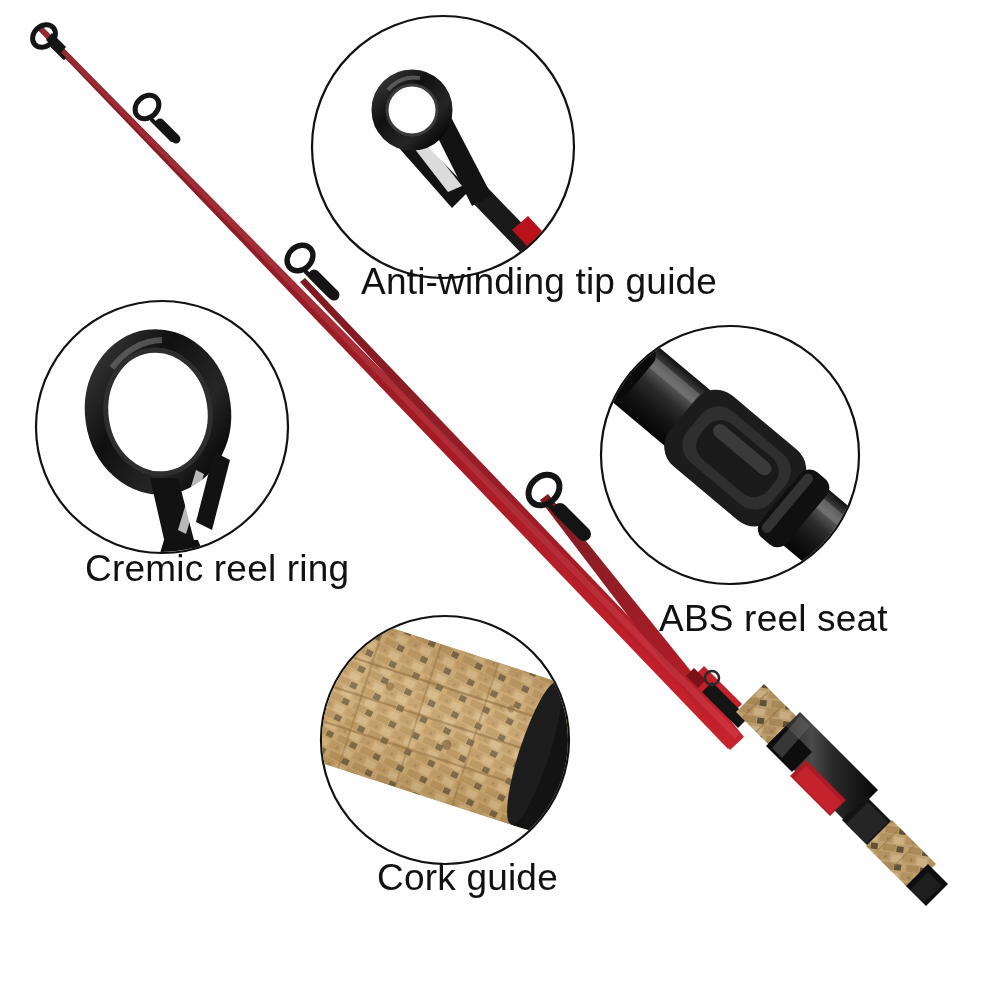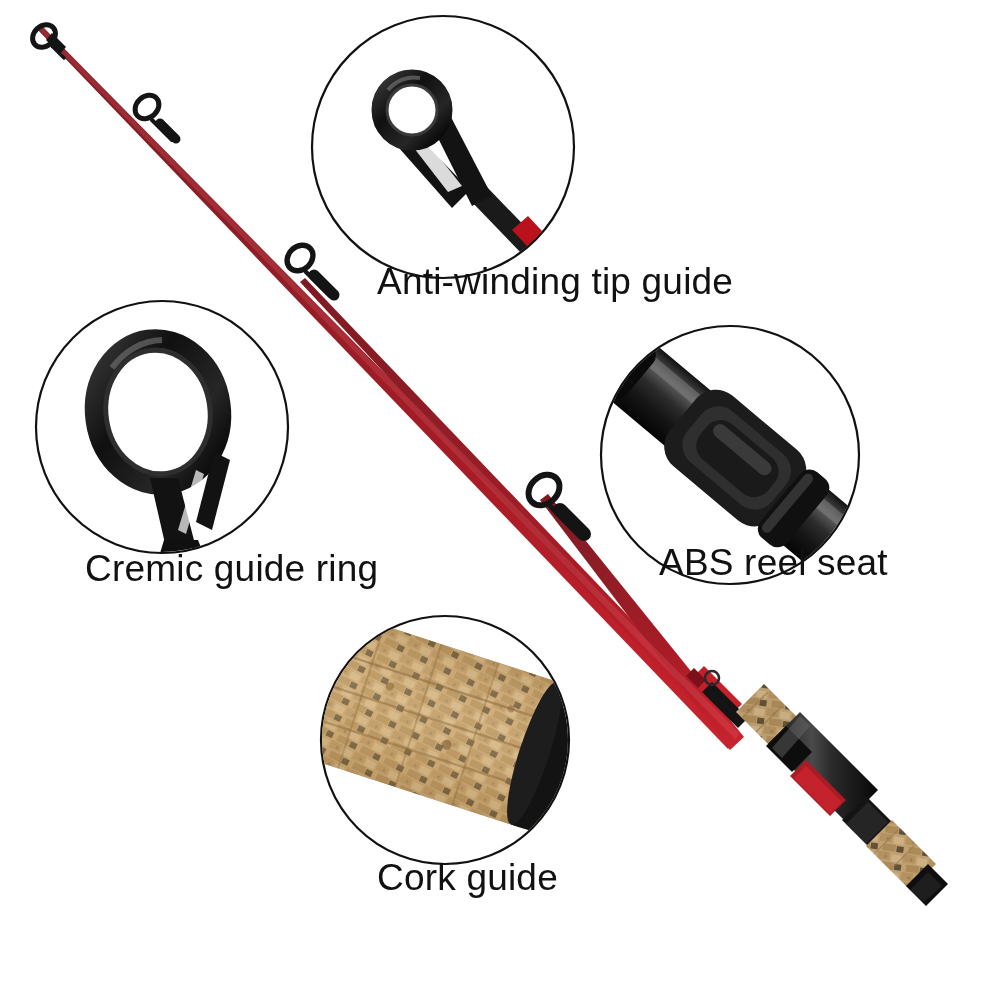--- a/index.html
+++ b/index.html
@@ -26,23 +26,23 @@
   .callout-label {
     position: absolute;
     color: #111111;
     font-family: "Liberation Sans", sans-serif;
     font-size: 37px;
     font-weight: 400;
     letter-spacing: 0.2px;
     white-space: nowrap;
     line-height: 1;
   }
-  #label-tip      { left: 377px; top: 263px; }
+  #label-tip      { left: 361px; top: 263px; }
   #label-ring     { left: 85px;  top: 550px; }
-  #label-reel     { left: 659px; top: 544px; }
+  #label-reel     { left: 659px; top: 600px; }
   #label-cork     { left: 377px; top: 859px; }
 </style>
 </head>
 <body>
 
 <div id="stage">
 
   <svg id="art" viewBox="0 0 1000 1000">
     <defs>
 
@@ -291,19 +291,19 @@
 
           <path d="M 300,662 L 300,788" stroke="#e0c79a" stroke-width="4" opacity="0.45"></path>
         </g>
       </g>
     </g>
 
   </svg>
 
   <div class="callout-label" id="label-tip">Anti-winding tip guide</div>
 
-  <div class="callout-label" id="label-ring">Cremic guide ring</div>
+  <div class="callout-label" id="label-ring">Cremic reel ring</div>
 
   <div class="callout-label" id="label-reel">ABS reel seat</div>
 
   <div class="callout-label" id="label-cork">Cork guide</div>
 
 </div>
 
 </body></html>

